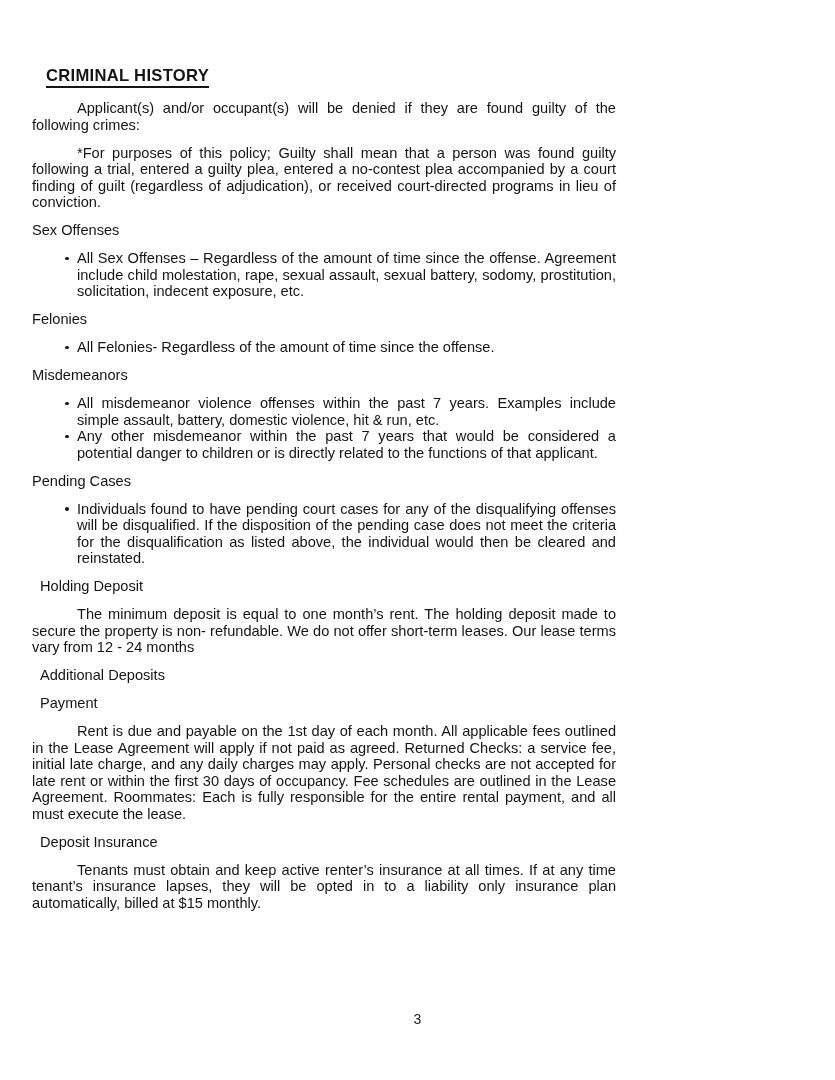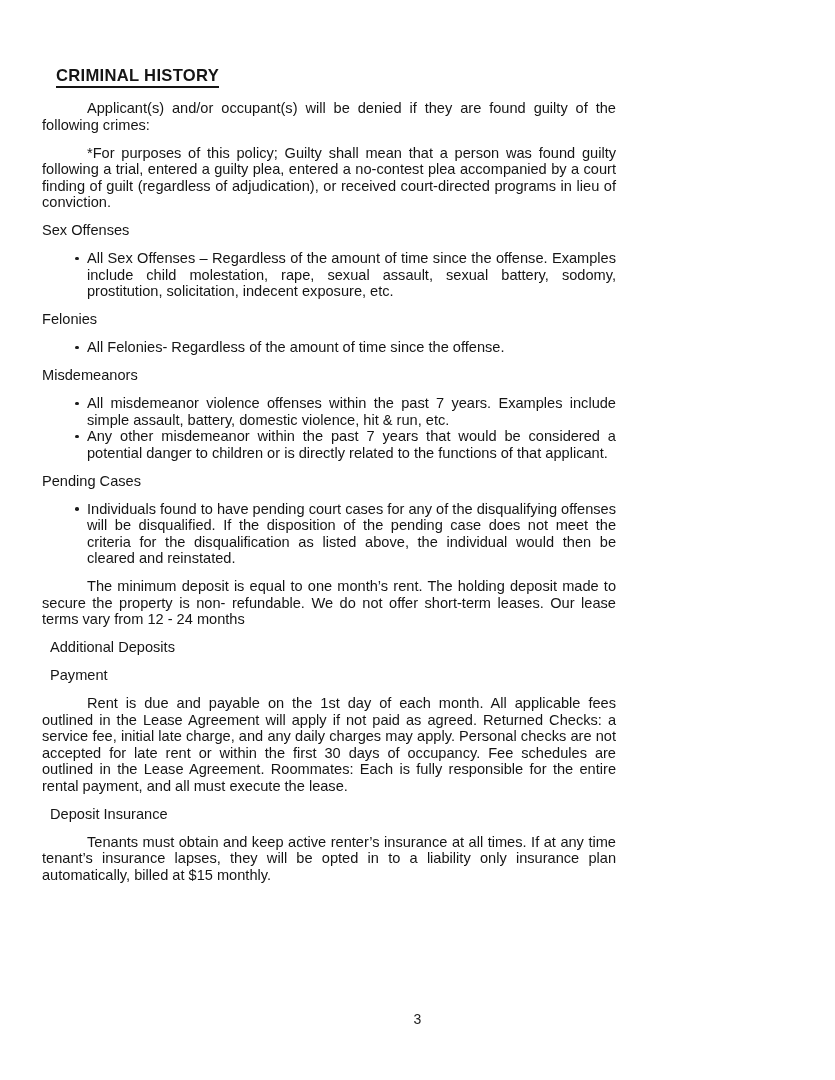--- a/index.html
+++ b/index.html
@@ -7,21 +7,21 @@
   body {
     width: 835px; height: 1080px;
     background: #ffffff;
     color: #151515;
     font-family: "Liberation Sans", "DejaVu Sans", sans-serif;
     -webkit-font-smoothing: antialiased;
   }
   .page {
     position: relative;
     width: 661px; height: 1080px;
-    padding: 66px 45px 0 42px;
+    padding: 66px 45px 0 32px;
     font-size: 14.6px;
     line-height: 16.5px;
     overflow: hidden;
   }
   .h-main {
     font-size: 16.6px;
     font-weight: 700;
     letter-spacing: 0.3px;
     margin: 0 0 12px 14px;
     line-height: 19px;
@@ -73,40 +73,41 @@
 <div class="page">
 
   <h1 class="h-main"><span class="u">CRIMINAL HISTORY</span></h1>
 
   <p class="para first-indent">Applicant(s) and/or occupant(s) will be denied if they are found guilty of the following crimes:</p>
 
   <p class="para first-indent italic">*For purposes of this policy; Guilty shall mean that a person was found guilty following a trial, entered a guilty plea, entered a no-contest plea accompanied by a court finding of guilt (regardless of adjudication), or received court-directed programs in lieu of conviction.</p>
 
   <h2 class="h-sub">Sex Offenses</h2>
   <ul class="bullets">
-    <li>All Sex Offenses – Regardless of the amount of time since the offense. Examples include child molestation, rape, sexual assault, sexual battery, sodomy, prostitution, solicitation, indecent exposure, etc.</li>
+    <li>All Sex Offenses – Regardless of the amount of time since the offense. Agreement include child molestation, rape, sexual assault, sexual battery, sodomy, prostitution, solicitation, indecent exposure, etc.</li>
   </ul>
 
   <h2 class="h-sub">Felonies</h2>
   <ul class="bullets">
     <li>All Felonies- Regardless of the amount of time since the offense.</li>
   </ul>
 
   <h2 class="h-sub">Misdemeanors</h2>
   <ul class="bullets">
     <li>All misdemeanor violence offenses within the past 7 years. Examples include simple assault, battery, domestic violence, hit &amp; run, etc.</li>
     <li>Any other misdemeanor within the past 7 years that would be considered a potential danger to children or is directly related to the functions of that applicant.</li>
   </ul>
 
   <h2 class="h-sub">Pending Cases</h2>
   <ul class="bullets">
     <li>Individuals found to have pending court cases for any of the disqualifying offenses will be disqualified. If the disposition of the pending case does not meet the criteria for the disqualification as listed above, the individual would then be cleared and reinstated.</li>
   </ul>
 
 
+  <h2 class="h-sub inset">Holding Deposit</h2>
   <p class="para first-indent">The minimum deposit is equal to one month’s rent. The holding deposit made to secure the property is non- refundable. We do not offer short-term leases. Our lease terms vary from 12 - 24 months</p>
 
   <h2 class="h-sub inset">Additional Deposits</h2>
 
   <h2 class="h-sub inset">Payment</h2>
   <p class="para first-indent">Rent is due and payable on the 1st day of each month. All applicable fees outlined in the Lease Agreement will apply if not paid as agreed. Returned Checks: a service fee, initial late charge, and any daily charges may apply. Personal checks are not accepted for late rent or within the first 30 days of occupancy. Fee schedules are outlined in the Lease Agreement. Roommates: Each is fully responsible for the entire rental payment, and all must execute the lease.</p>
 
   <h2 class="h-sub inset">Deposit Insurance</h2>
   <p class="para first-indent">Tenants must obtain and keep active renter’s insurance at all times. If at any time tenant’s insurance lapses, they will be opted in to a liability only insurance plan automatically, billed at $15 monthly.</p>
 

